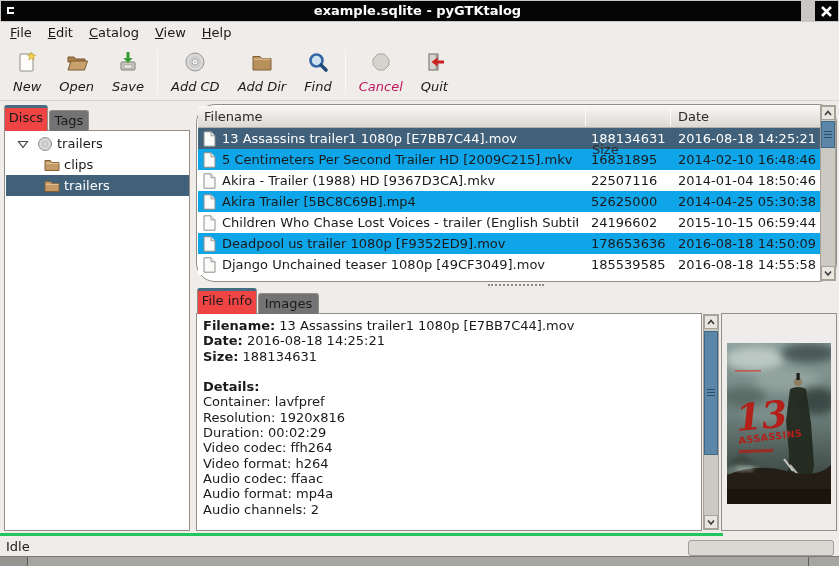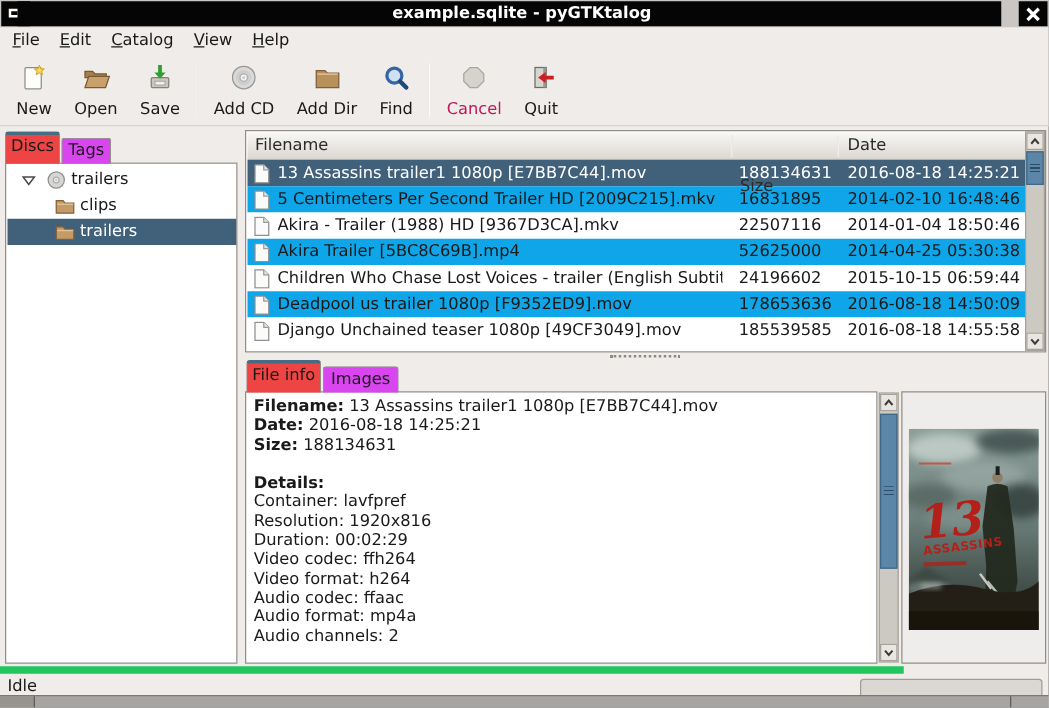--- a/index.html
+++ b/index.html
@@ -19,27 +19,27 @@
   .tb-close{left:815px;width:23px;}
   .tb-close svg{position:absolute;left:5px;top:4px;}
   
   .menubar{position:absolute;left:0;top:22px;width:839px;height:22px;background:#efecea;padding-left:2px;}
   .menu-item{display:inline-block;padding:3px 8px;line-height:16px;}
   .menu-item::first-letter{text-decoration:underline;}
   
   .toolbar{position:absolute;left:0;top:44px;width:839px;height:57px;background:#efecea;
     border-bottom:1px solid #d8d4cf;display:flex;align-items:center;padding-left:4px;}
   .tool-btn{display:flex;flex-direction:column;align-items:center;justify-content:center;
-    gap:2px;padding:3px 9px;height:50px;}
+    gap:2px;padding:3px 9px;height:50px;font-style:italic;}
   .tool-btn .t-lbl{font-size:13px;line-height:15px;}
   .tool-btn.disabled .t-lbl{color:#be185d;}
   .tool-sep{width:1px;height:44px;background:#d3cfc9;border-right:1px solid #fbfaf9;margin:0 4px;}
   
   .box{position:absolute;background:#fff;border:1px solid #938f88;}
-  .tab{position:absolute;background:#d946ef;border:1px solid #938f88;border-bottom:none;
+  .tab{position:absolute;background:#737373;border:1px solid #938f88;border-bottom:none;
     border-radius:3px 3px 0 0;text-align:center;z-index:1;}
   .tab.active{background:#ef4444;border-top:3px solid var(--accent);z-index:3;}
   
   .tree-row{position:absolute;left:1px;width:183px;height:21px;line-height:21px;white-space:nowrap;}
   .tree-row.selected{background:var(--sel);color:#fff;}
   .tree-row svg{position:absolute;top:3px;}
   .tree-lbl{position:absolute;top:0;}
   
   .list-header{position:absolute;left:1px;top:1px;width:622px;height:22px;
     background:linear-gradient(#f8f7f5,#dcd8d2);border-bottom:1px solid #b4b0a9;z-index:2;}
@@ -60,21 +60,21 @@
     display:flex;align-items:center;justify-content:center;}
   .sb-grip{width:8px;height:8px;background:repeating-linear-gradient(to bottom,#2d4e68 0,#2d4e68 1px,transparent 1px,transparent 3px);}
   
   .hsplit{position:absolute;left:196px;top:282px;width:641px;height:6px;}
   .hsplit .grip{position:absolute;left:292px;top:2px;width:56px;height:2px;border-top:2px dotted #8c8984;}
   
   .info-line{padding-left:6px;line-height:15.3px;white-space:nowrap;}
   .info-line b{font-weight:bold;}
   
   .statusbar{position:absolute;left:0;top:533px;width:723px;height:23px;background:#efecea;
-    border-top:6px solid #22c55e;line-height:22px;padding-left:6px;}
+    border-top:3px solid #22c55e;line-height:22px;padding-left:6px;}
   .progress{position:absolute;left:688px;top:4px;width:146px;height:16px;background:#dbd8d4;
     border:1px solid #a09c96;border-radius:3px;}
   
   .resize-strip{position:absolute;left:0;top:556px;width:839px;height:10px;background:#a7a5a2;border-top:1px solid #7b7977;}
   .resize-strip .cap-left{position:absolute;left:0;top:0;width:28px;height:10px;background:#96948f;border-right:1px solid #5e5c59;}
   .resize-strip .sep-right{position:absolute;left:808px;top:0;width:1px;height:10px;background:#5e5c59;}
   .poster-panel{position:absolute;left:721px;top:313px;width:116px;height:218px;background:#efedeb;border:1px solid #938f88;}
 </style>
 </head>
 <body>
@@ -181,21 +181,21 @@
       <div class="tree-row" style="top: 23px;"><span><svg width="16" height="14" viewBox="0 0 16 14" style="position: absolute; left: 38px; top: 4px;">
             <path d="M1 2.5 h5.5 l1.5 2 h7 V12.5 H1 Z" fill="#c49b66" stroke="#826038"></path>
             <path d="M1.8 5.4 h12.8" stroke="#e0c193" stroke-width="1.1"></path>
           </svg></span><span class="tree-lbl" style="left: 58px;">clips</span></div>
       <div class="tree-row selected" style="top: 44px;"><span><svg width="16" height="14" viewBox="0 0 16 14" style="position: absolute; left: 38px; top: 4px;">
             <path d="M1 2.5 h5.5 l1.5 2 h7 V12.5 H1 Z" fill="#c49b66" stroke="#826038"></path>
             <path d="M1.8 5.4 h12.8" stroke="#e0c193" stroke-width="1.1"></path>
           </svg></span><span class="tree-lbl" style="left: 58px;">trailers</span></div>
     </div>
 
-  <div class="box" style="left:196px;top:104px;width:641px;height:178px;">
+  <div class="box" style="left:196px;top:104px;width:641px;height:178px;border-radius:19px;">
     <div class="list-header">
       <div class="hdr-cell" style="left:6px;">Filename</div>
       <div class="hdr-sep" style="left:387px;"></div>
       <div class="hdr-cell" style="left:394px;margin-top:33px;">Size</div>
       <div class="hdr-sep" style="left:472px;"></div>
       <div class="hdr-cell" style="left:480px;">Date</div>
     </div>
     <div id="list-rows">
         <div class="lrow selected" style="top: 23px;"><span><svg width="13" height="16" viewBox="0 0 13 16">
               <path d="M1 0.8 H8 L12 4.8 V15.2 H1 Z" fill="#fbfbfa" stroke="#8f8f8f"></path>

